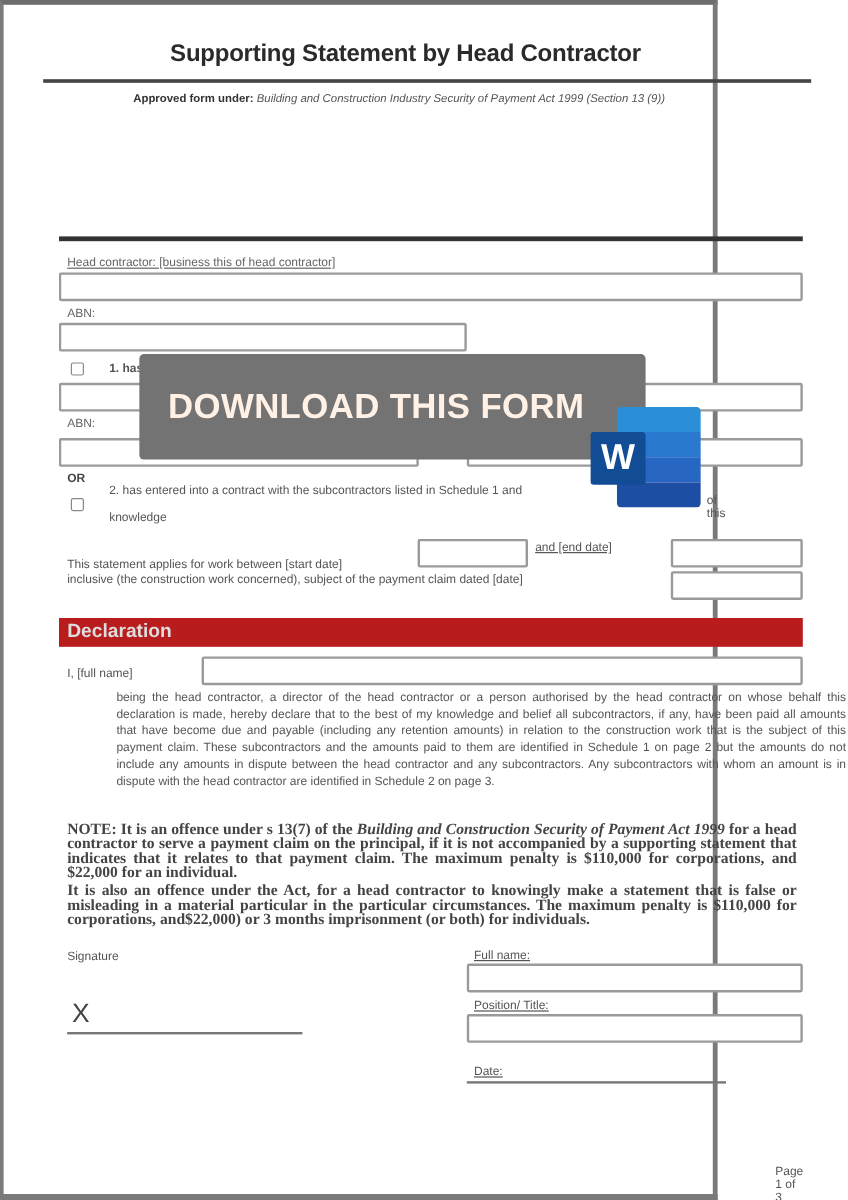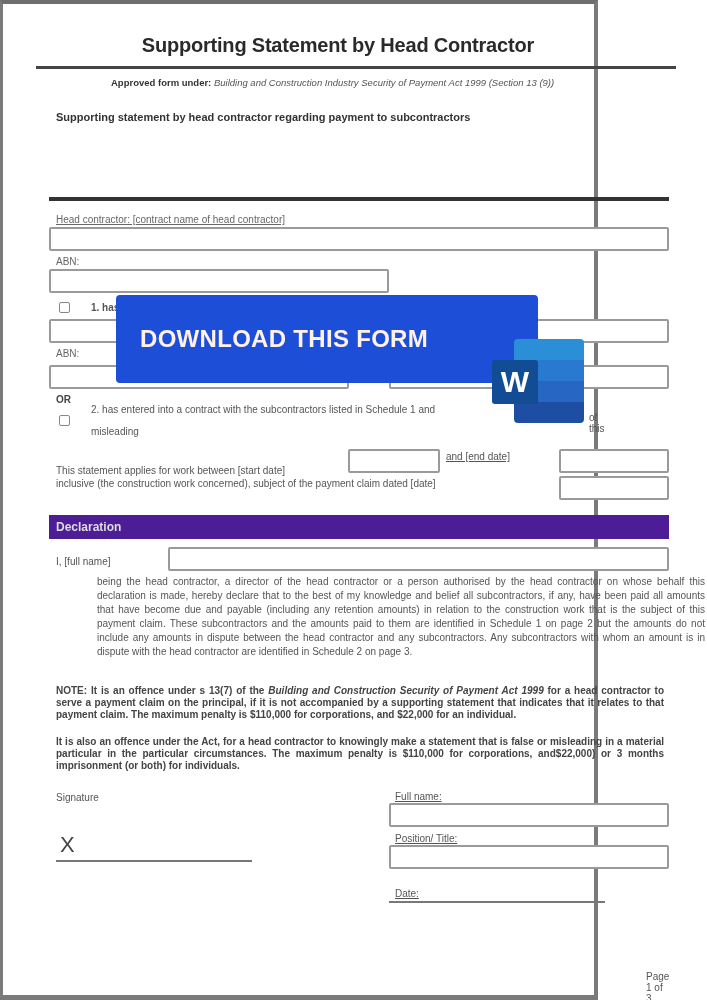--- a/index.html
+++ b/index.html
@@ -40,34 +40,34 @@
   .field {
     position: absolute; box-sizing: border-box;
     border: 2px solid #9a9a9a; border-radius: 2px; background: #fff;
   }
   .chk {
     position: absolute; width: 11px; height: 11px; box-sizing: border-box;
     border: 1.5px solid #888; border-radius: 2px; background: #fff;
   }
   .decl-bar {
     position: absolute; left: 46px; top: 511px; width: 620px; height: 24px;
-    background: #4c1d95; color: #ddd; font-size: 12px; font-weight: bold;
+    background: #b91c1c; color: #ddd; font-size: 16px; font-weight: bold;
     line-height: 24px; padding-left: 7px; box-sizing: border-box;
   }
   .para { position: absolute; left: 53px; width: 608px; font-size: 10px; color: #555; line-height: 14px; text-align: justify; margin-left: 41px; }
-  .note { position: absolute; left: 53px; width: 608px; font-size: 10px; font-weight: bold; color: #444; line-height: 12px; text-align: justify; }
+  .note { position: absolute; left: 53px; width: 608px; font-size: 13px; font-weight: bold; color: #444; line-height: 12px; text-align: justify; font-family: Liberation Serif, serif; }
   .sig-x { position: absolute; left: 57px; top: 828px; font-size: 22px; color: #444; }
   .sig-line { position: absolute; left: 53px; top: 856px; width: 196px; height: 2px; background: #777; }
   .date-line { position: absolute; left: 386px; top: 897px; width: 216px; height: 2px; background: #777; }
   .page-num { position: absolute; left: 595px; top: 967px; font-size: 10px; color: #555; padding-left: 48px; }
 
   .download-btn {
     position: absolute; left: 116px; top: 295px; width: 422px; height: 88px;
-    background: #1d4ed8; border-radius: 4px;
-    color: #fff1e6; font-size: 24px; font-weight: bold;
+    background: #737373; border-radius: 4px;
+    color: #fff1e6; font-size: 29px; font-weight: bold;
     display: flex; align-items: center; justify-content: flex-start;
     padding-left: 24px; box-sizing: border-box; letter-spacing: 0.3px;
     cursor: pointer;
   }
   .word-icon { position: absolute; left: 492px; top: 339px; width: 92px; height: 84px; }
   .word-icon .sheet {
     position: absolute; left: 22px; top: 0; width: 70px; height: 84px;
     border-radius: 4px; overflow: hidden;
   }
   .word-icon .sheet div { height: 21px; }
@@ -85,44 +85,43 @@
   <div class="blur">
     <div class="title">Supporting Statement by Head Contractor</div>
     <div class="rule-top"></div>
 
     <div class="approved">
       <b>Approved form under:</b>
       <i>Building and Construction Industry Security of Payment Act 1999 (Section 13 (9))</i>
     </div>
 
     <div class="intro">
-      <div class="h">Supporting statement by head contractor regarding payment to subcontractors</div>
     </div>
 
     <div class="rule-mid"></div>
 
-    <div class="lbl u" style="left:53px; top:210px;">Head contractor: [contract name of head contractor]</div>
+    <div class="lbl u" style="left:53px; top:210px;">Head contractor: [business this of head contractor]</div>
     <div class="field" style="left:46px; top:223px; width:620px; height:24px;"></div>
 
     <div class="lbl" style="left:53px; top:252px;">ABN:</div>
     <div class="field" style="left:46px; top:265px; width:340px; height:24px;"></div>
 
     <div class="chk" style="left:56px; top:298px;"></div>
     <div class="lbl" style="left:88px; top:298px; font-weight:bold; color:#555;">1. has</div>
     <div class="field" style="left:46px; top:315px; width:620px; height:24px;"></div>
 
     <div class="lbl" style="left:53px; top:344px;">ABN:</div>
     <div class="field" style="left:46px; top:361px; width:300px; height:24px;"></div>
     <div class="field" style="left:386px; top:361px; width:280px; height:24px;"></div>
 
     <div class="lbl" style="left:53px; top:390px; font-weight:bold; color:#444;">OR</div>
     <div class="chk" style="left:56px; top:411px;"></div>
     <div class="lbl" style="left:88px; top:400px; color:#555;">2. has entered into a contract with the subcontractors listed in Schedule 1 and</div>
     <div class="lbl" style="left:586px; top:408px; color:#555;">of this</div>
-    <div class="lbl" style="left:88px; top:422px; color:#555;">misleading</div>
+    <div class="lbl" style="left:88px; top:422px; color:#555;">knowledge</div>
 
     <div class="lbl" style="left:53px; top:420px; color:#555;margin-top:41px;">This statement applies for work between [start date]</div>
     <div class="field" style="left:345px; top:445px; width:92px; height:24px;"></div>
     <div class="lbl" style="left:443px; top:447px; color:#555;text-decoration:underline;">and [end date]</div>
     <div class="field" style="left:556px; top:445px; width:110px; height:24px;"></div>
 
     <div class="lbl" style="left:53px; top:474px; color:#555;">inclusive (the construction work concerned), subject of the payment claim dated [date]</div>
     <div class="field" style="left:556px; top:472px; width:110px; height:24px;"></div>
 
     <div class="decl-bar">Declaration</div>

